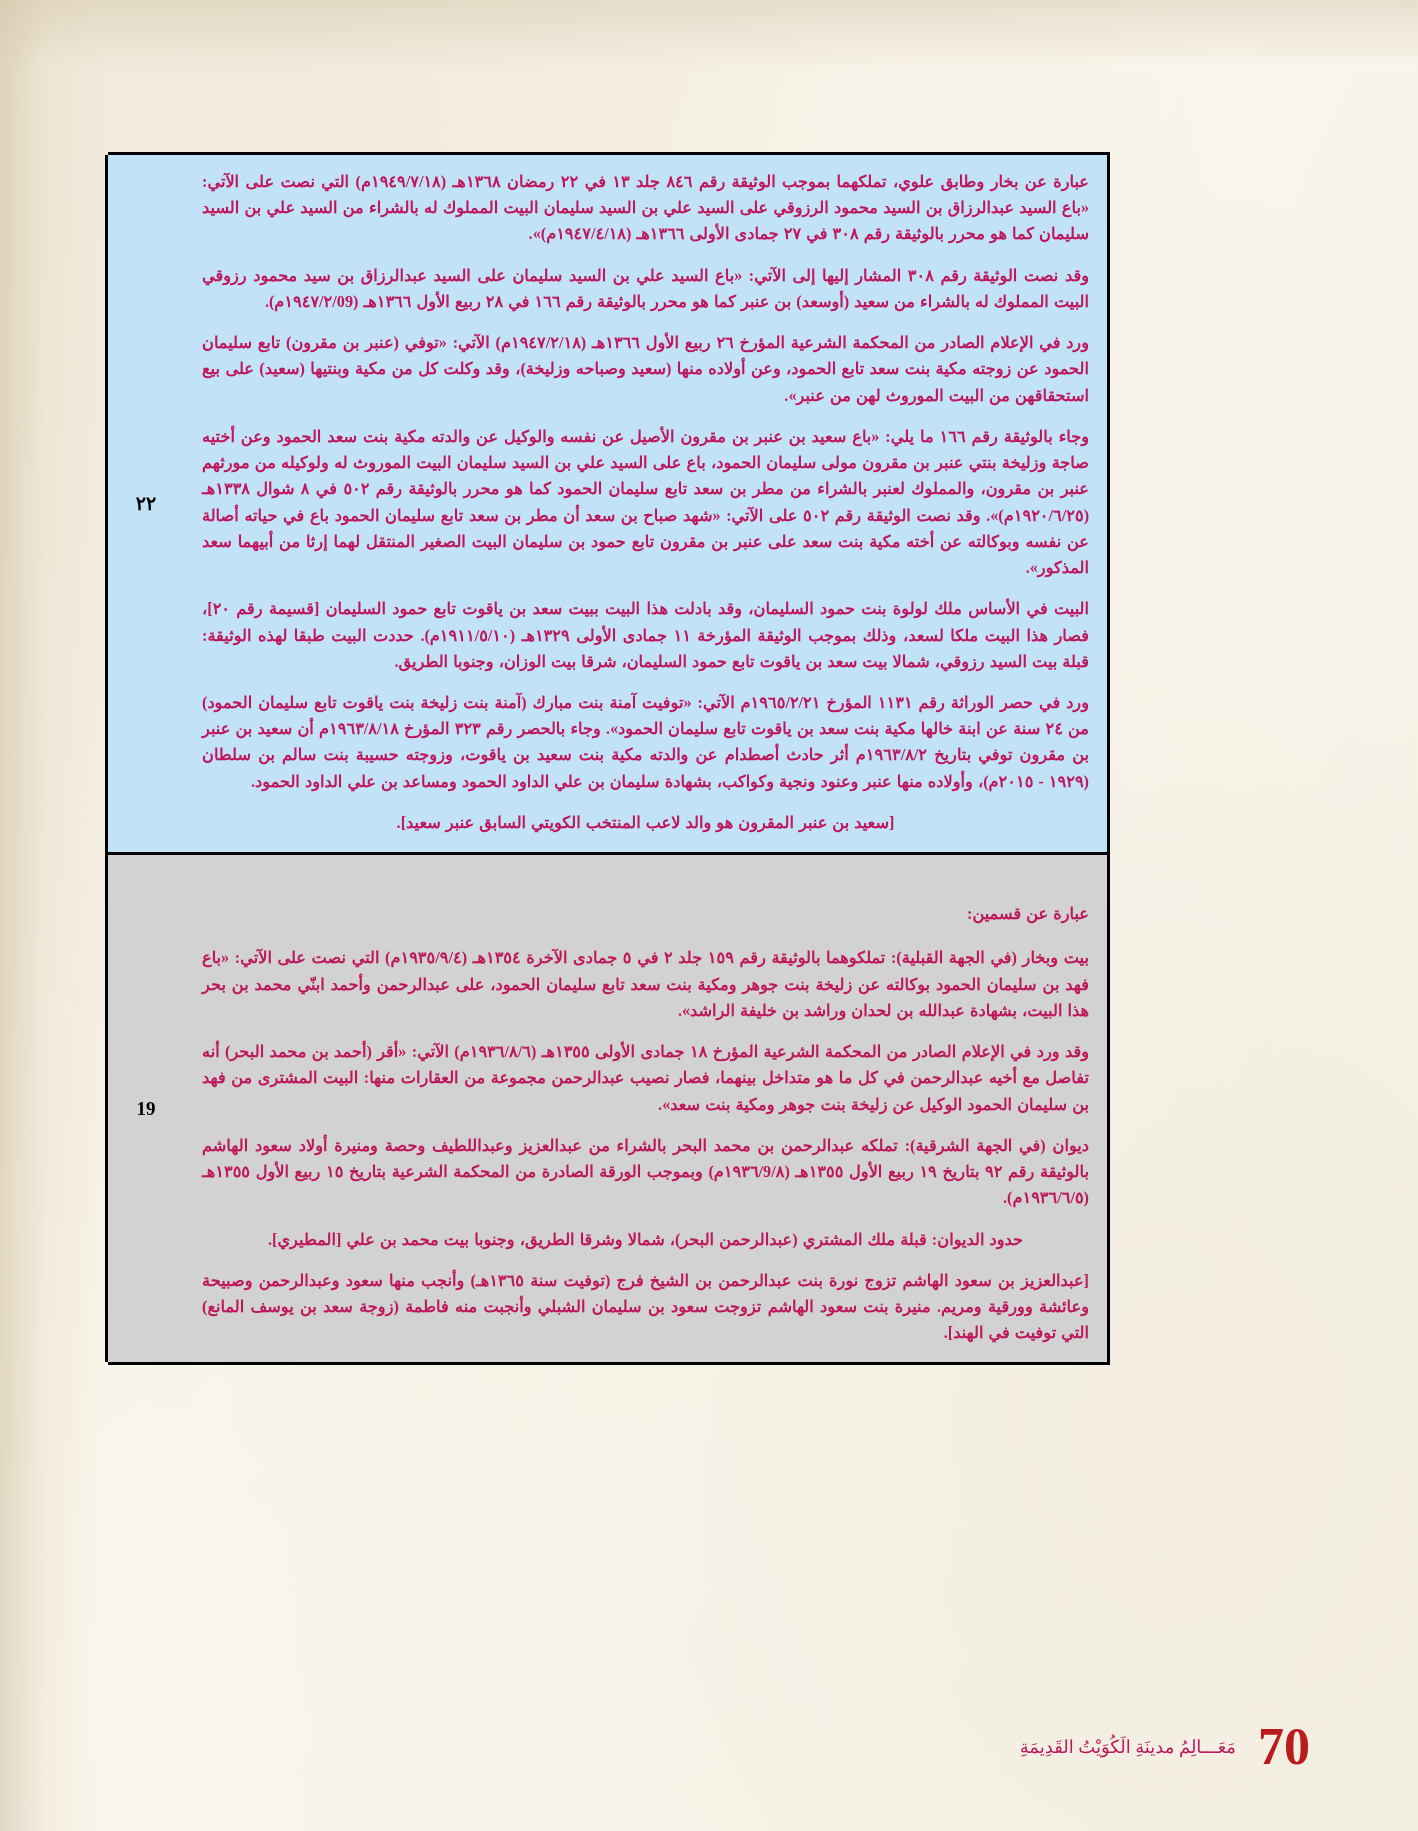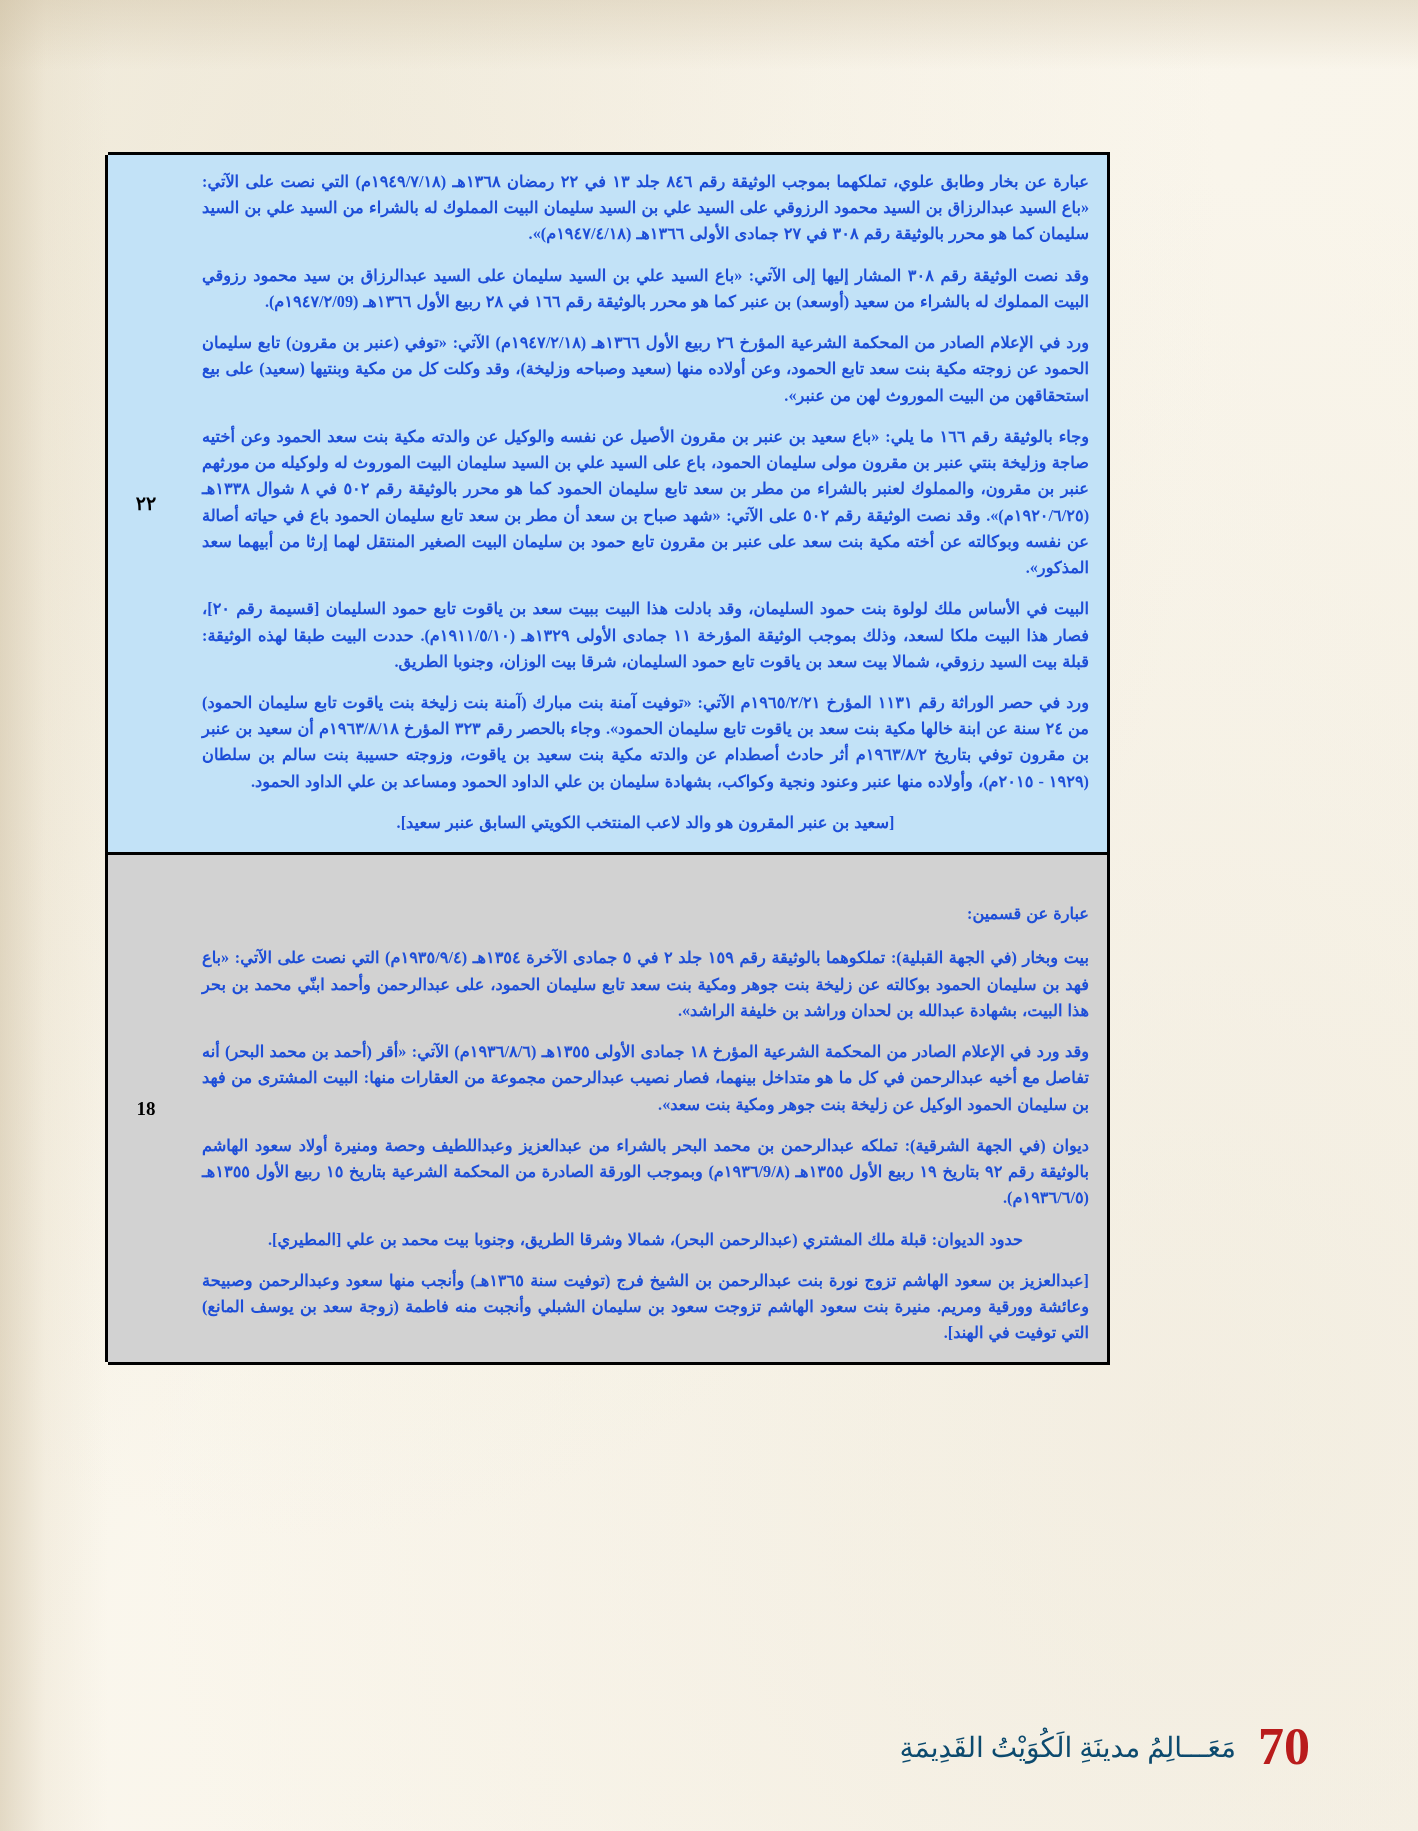--- a/index.html
+++ b/index.html
@@ -79,21 +79,21 @@
   }
   tr.row-blue > td { background: #c2e2f7; }
   tr.row-grey > td { background: #d2d2d2; }
   tr.row-blue + tr.row-grey > td { border-top: 3px solid #000; }
 
   .para {
     margin: 0 0 15px 0;
     font-family: "Liberation Serif", "DejaVu Serif", serif;
     font-size: 16.2px;
     line-height: 1.62;
-    color: #1d4ed8;
+    color: #be185d;
     text-align: justify;
     font-weight: 700;
     letter-spacing: 0;
     word-spacing: 1px;
     direction: rtl;
   }
   .para:last-child { margin-bottom: 0; }
   .para.center-end { text-align: center; }
   .para.heading { text-align: right; margin-bottom: 18px; margin-top: 32px; }
 
@@ -114,22 +114,22 @@
   .page-number {
     font-family: "Liberation Serif", "DejaVu Serif", serif;
     font-size: 52px;
     font-weight: 700;
     color: #b91c1c;
     line-height: 1;
     margin-right: 0;
   }
   .footer-title {
     font-family: "Liberation Serif", "DejaVu Serif", serif;
-    font-size: 28px;
-    color: #0c4a6e;
+    font-size: 18px;
+    color: #be185d;
     letter-spacing: 1px;
     white-space: nowrap;
     direction: rtl;
   }
 </style>
 </head>
 <body>
 
 <div class="paper-bg"></div>
 <div class="edge-shade"></div>
@@ -156,21 +156,21 @@
 
         <tr class="row-grey">
           <td class="row-body">
             <p class="para heading">عبارة عن قسمين:</p>
             <p class="para">بيت وبخار (في الجهة القبلية): تملكوهما بالوثيقة رقم ١٥٩ جلد ٢ في ٥ جمادى الآخرة ١٣٥٤هـ (١٩٣٥/٩/٤م) التي نصت على الآتي: «باع فهد بن سليمان الحمود بوكالته عن زليخة بنت جوهر ومكية بنت سعد تابع سليمان الحمود، على عبدالرحمن وأحمد ابنّي محمد بن بحر هذا البيت، بشهادة عبدالله بن لحدان وراشد بن خليفة الراشد».</p>
             <p class="para">وقد ورد في الإعلام الصادر من المحكمة الشرعية المؤرخ ١٨ جمادى الأولى ١٣٥٥هـ (١٩٣٦/٨/٦م) الآتي: «أقر (أحمد بن محمد البحر) أنه تفاصل مع أخيه عبدالرحمن في كل ما هو متداخل بينهما، فصار نصيب عبدالرحمن مجموعة من العقارات منها: البيت المشترى من فهد بن سليمان الحمود الوكيل عن زليخة بنت جوهر ومكية بنت سعد».</p>
             <p class="para">ديوان (في الجهة الشرقية): تملكه عبدالرحمن بن محمد البحر بالشراء من عبدالعزيز وعبداللطيف وحصة ومنيرة أولاد سعود الهاشم بالوثيقة رقم ٩٢ بتاريخ ١٩ ربيع الأول ١٣٥٥هـ (١٩٣٦/9/٨م) وبموجب الورقة الصادرة من المحكمة الشرعية بتاريخ ١٥ ربيع الأول ١٣٥٥هـ (١٩٣٦/٦/٥م).</p>
             <p class="para center-end">حدود الديوان: قبلة ملك المشتري (عبدالرحمن البحر)، شمالا وشرقا الطريق، وجنوبا بيت محمد بن علي [المطيري].</p>
             <p class="para">[عبدالعزيز بن سعود الهاشم تزوج نورة بنت عبدالرحمن بن الشيخ فرج (توفيت سنة ١٣٦٥هـ) وأنجب منها سعود وعبدالرحمن وصبيحة وعائشة وورقية ومريم. منيرة بنت سعود الهاشم تزوجت سعود بن سليمان الشبلي وأنجبت منه فاطمة (زوجة سعد بن يوسف المانع) التي توفيت في الهند].</p>
           </td>
-          <td class="row-num">18</td>
+          <td class="row-num">19</td>
         </tr>
 
       </tbody>
     </table>
   </div>
 
   <div class="footer">
     <div class="page-number">70</div>
     <div class="footer-title">مَعَـــالِمُ مدينَةِ الَكُوَيْتُ القَدِيمَةِ</div>
   </div>

